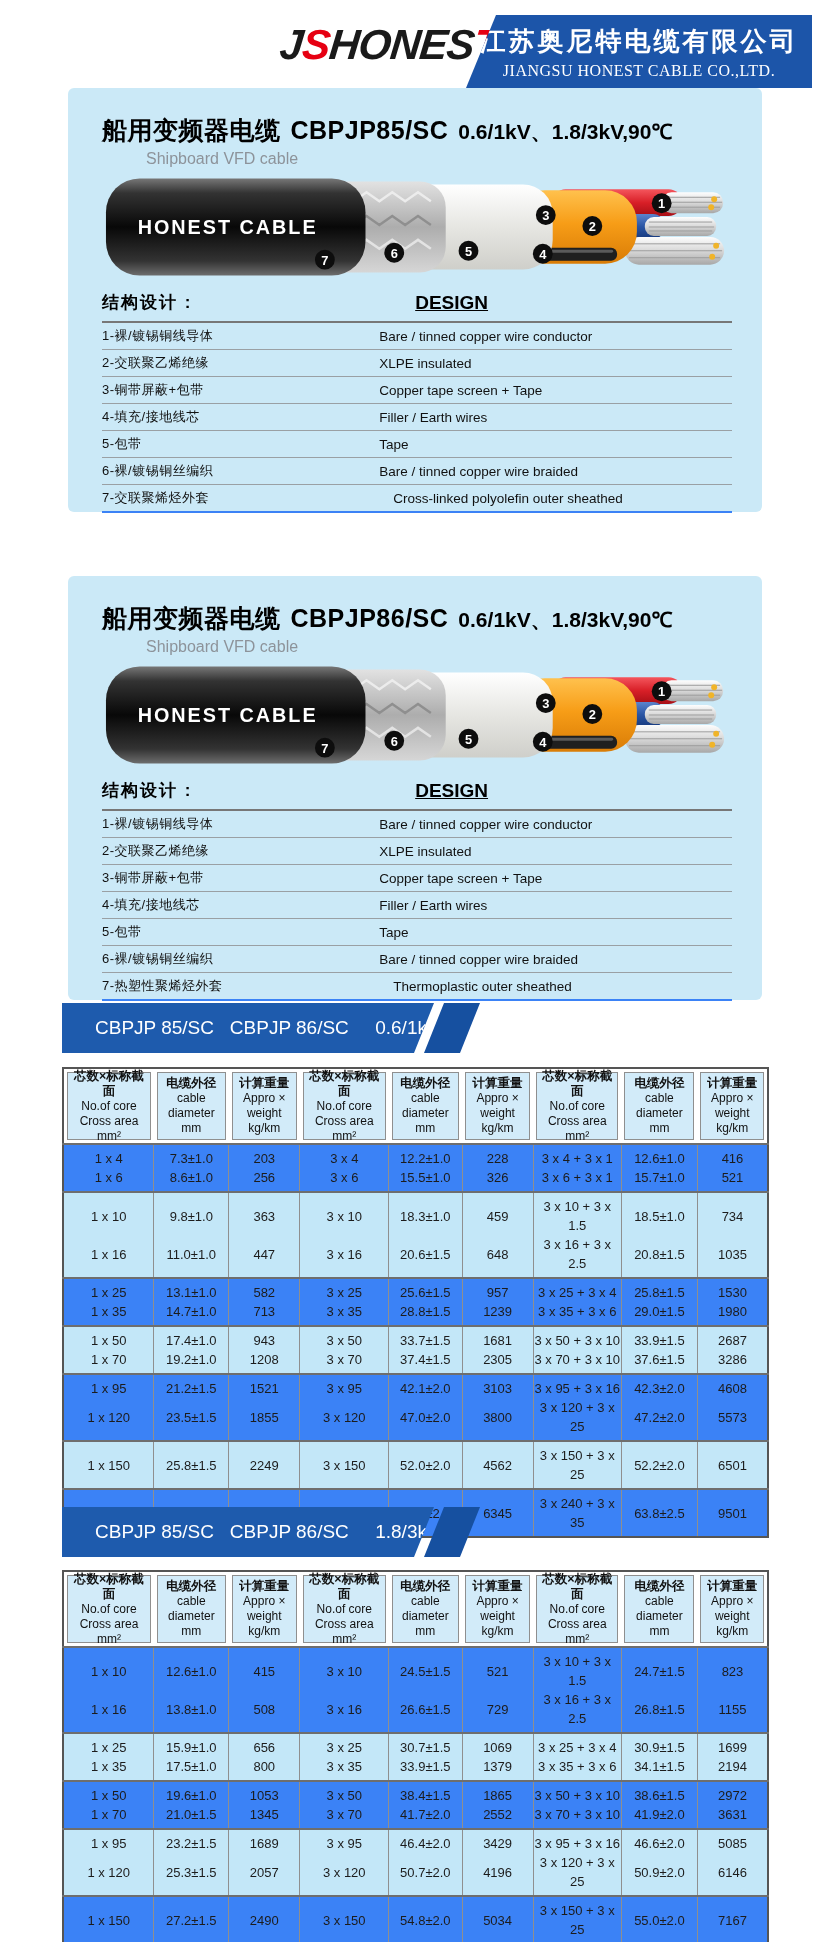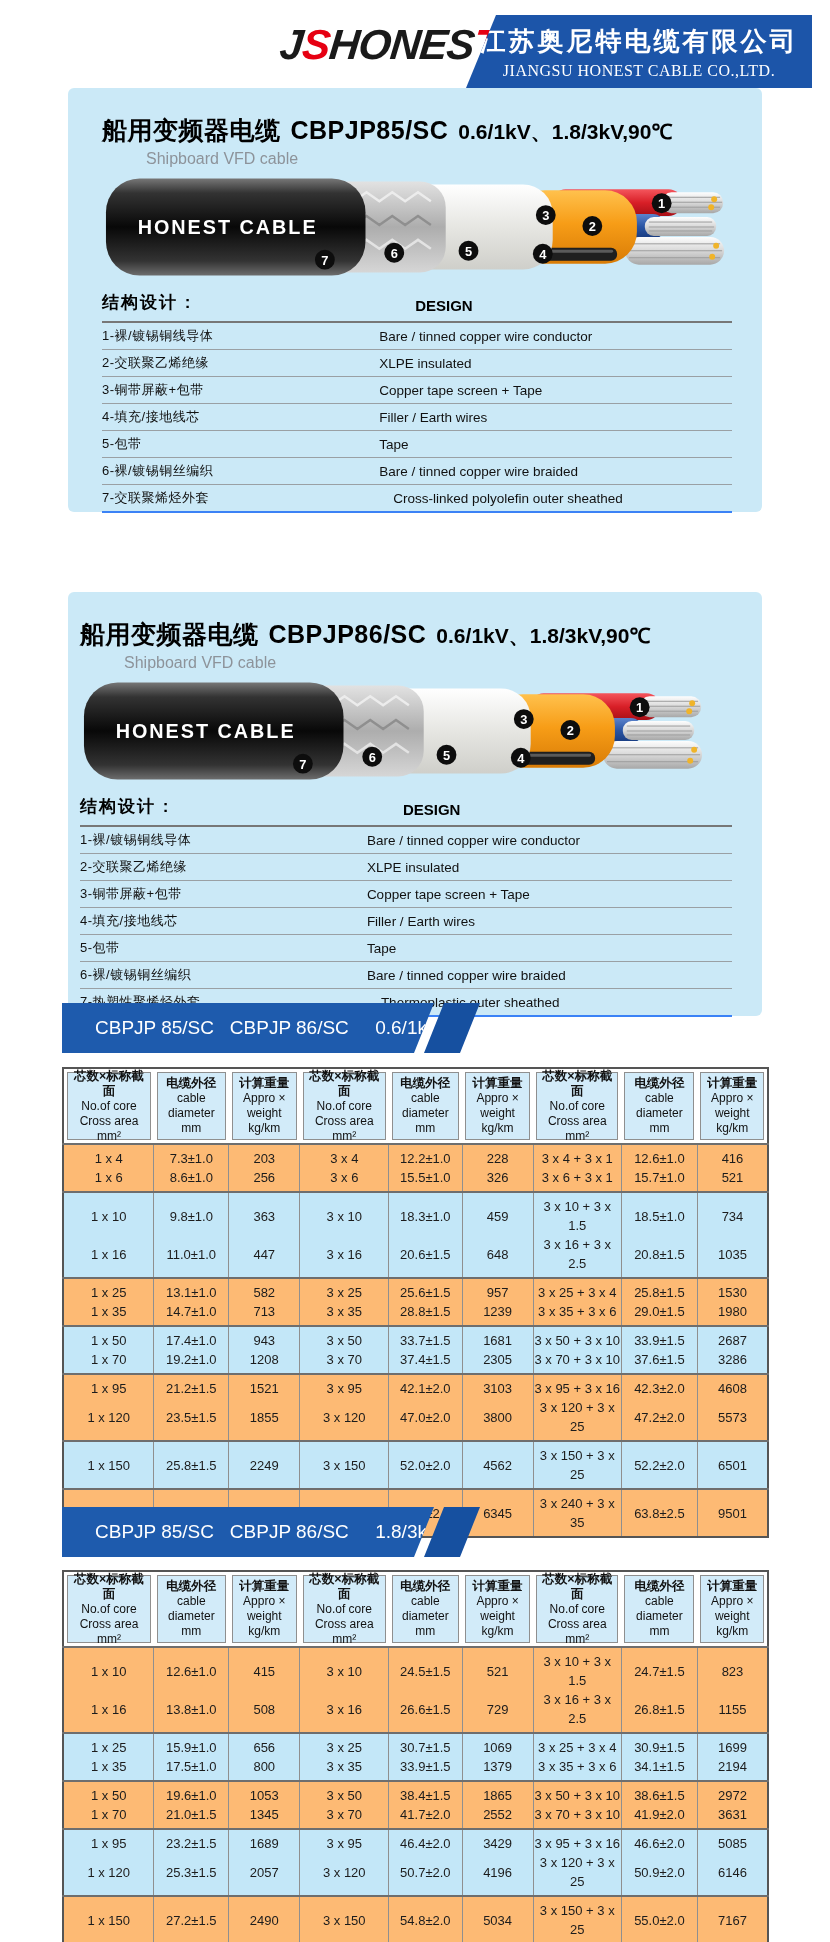--- a/index.html
+++ b/index.html
@@ -13,49 +13,49 @@
   .company-banner{position:absolute;top:15px;left:466px;width:346px;height:73px;
         background:#1c55a9;clip-path:polygon(30px 0,100% 0,100% 100%,0 100%);
         color:#fff;text-align:center;box-sizing:border-box;padding-top:9px;}
   .company-cn{font-size:26px;font-weight:bold;letter-spacing:3px;white-space:nowrap;}
   .company-en{font-family:"Liberation Serif",serif;font-size:16px;letter-spacing:0.5px;
         margin-top:3px;white-space:nowrap;}
 
   
   .product-card{position:absolute;left:68px;width:694px;height:424px;background:#cbe9f7;
         border-radius:6px;box-sizing:border-box;padding:26px 30px 0 34px;}
-  .card1{top:88px;}  .card2{top:592px;padding-left:12px;}
+  .card1{top:88px;}  .card2{top:576px;}
   .card-title{margin:0;font-size:25px;font-weight:bold;color:#000;letter-spacing:0.5px;}
   .card-title .t-model{margin-left:10px;}
   .card-title .t-voltage{margin-left:10px;font-size:21px;letter-spacing:0;}
   .card-subtitle{font-size:16px;color:#8d939a;margin-top:3px;margin-left:44px;}
   .cable-figure{margin-top:9px;height:100px;}
   .design-header{display:flex;align-items:flex-end;margin-top:14px;padding-bottom:7px;
         border-bottom:2px solid #777;gap:36px;}
   .dh-cn{width:44%;font-size:17px;font-weight:bold;letter-spacing:2px;}
-  .dh-en{font-size:15px;font-weight:bold;}
+  .dh-en{font-size:19px;font-weight:bold;text-decoration:underline;}
   .design-row{display:flex;align-items:center;height:26px;border-bottom:1px solid #9aa0a4;
         font-size:13px;color:#111;}
   .design-row:last-child{border-bottom:2px solid #3b82f6;gap:14px;}
   .dr-cn{width:44%;font-weight:normal;letter-spacing:0.5px;}
   .dr-en{font-size:13.5px;}
 
   
   .spec-banner{position:absolute;left:62px;height:50px;width:480px;}
   .banner1{top:1003px;} .banner2{top:1507px;}
   .sb-main{position:absolute;left:0;top:0;width:372px;height:50px;background:#1e5bad;
         clip-path:polygon(0 0,100% 0,calc(100% - 20px) 100%,0 100%);
         color:#fff;font-size:19px;line-height:50px;padding-left:33px;
         box-sizing:border-box;white-space:pre;}
   .sb-tail{position:absolute;left:362px;top:0;width:56px;height:50px;background:#1650a0;
         clip-path:polygon(20px 0,100% 0,calc(100% - 20px) 100%,0 100%);}
 
   
   .spec-table{position:absolute;left:62px;width:707px;border-collapse:collapse;
-        table-layout:fixed;background:#fdba74;border:2px solid #555;}
+        table-layout:fixed;background:#3b82f6;border:2px solid #555;}
   .table1{top:1067px;} .table2{top:1570px;}
   .spec-table thead td{padding:3px;background:#fff;}
   .hcell{border:1px solid #8f8f8f;background:#d2ebf9;height:66px;display:flex;
         flex-direction:column;justify-content:center;text-align:center;
         font-size:12px;line-height:15px;color:#111;}
   .hcn{font-weight:bold;font-size:12.5px;}
   .spec-table tbody{border-top:2px solid #6e6e6e;}
   .spec-table tbody td{border-left:1px solid #8f8f8f;text-align:center;font-size:13px;
         color:#1c1c1c;height:19px;line-height:19px;padding:0;}
   .spec-table tbody td:first-child{border-left:none;}

